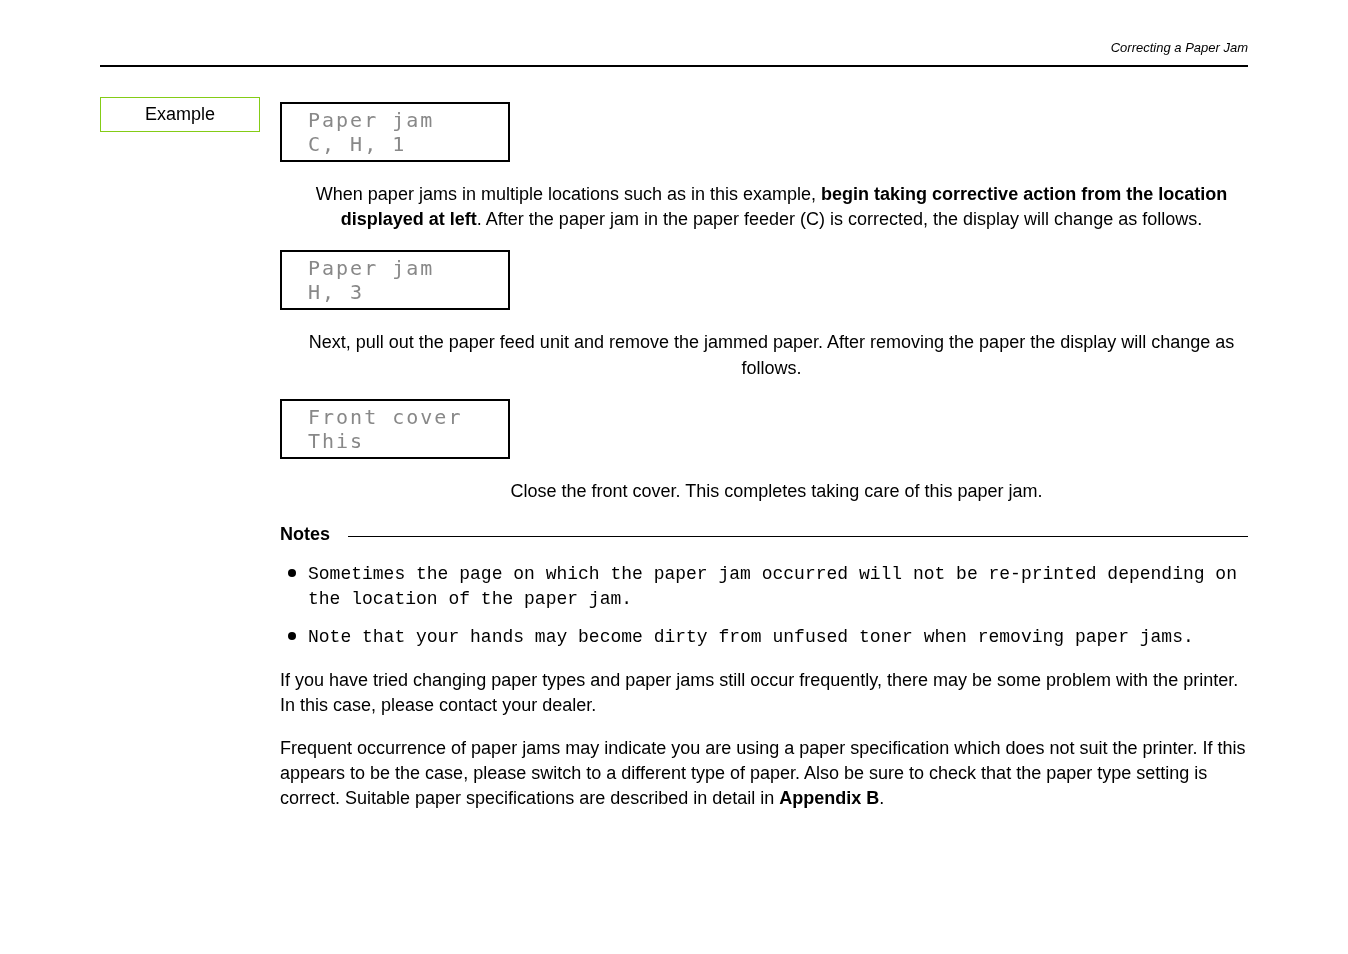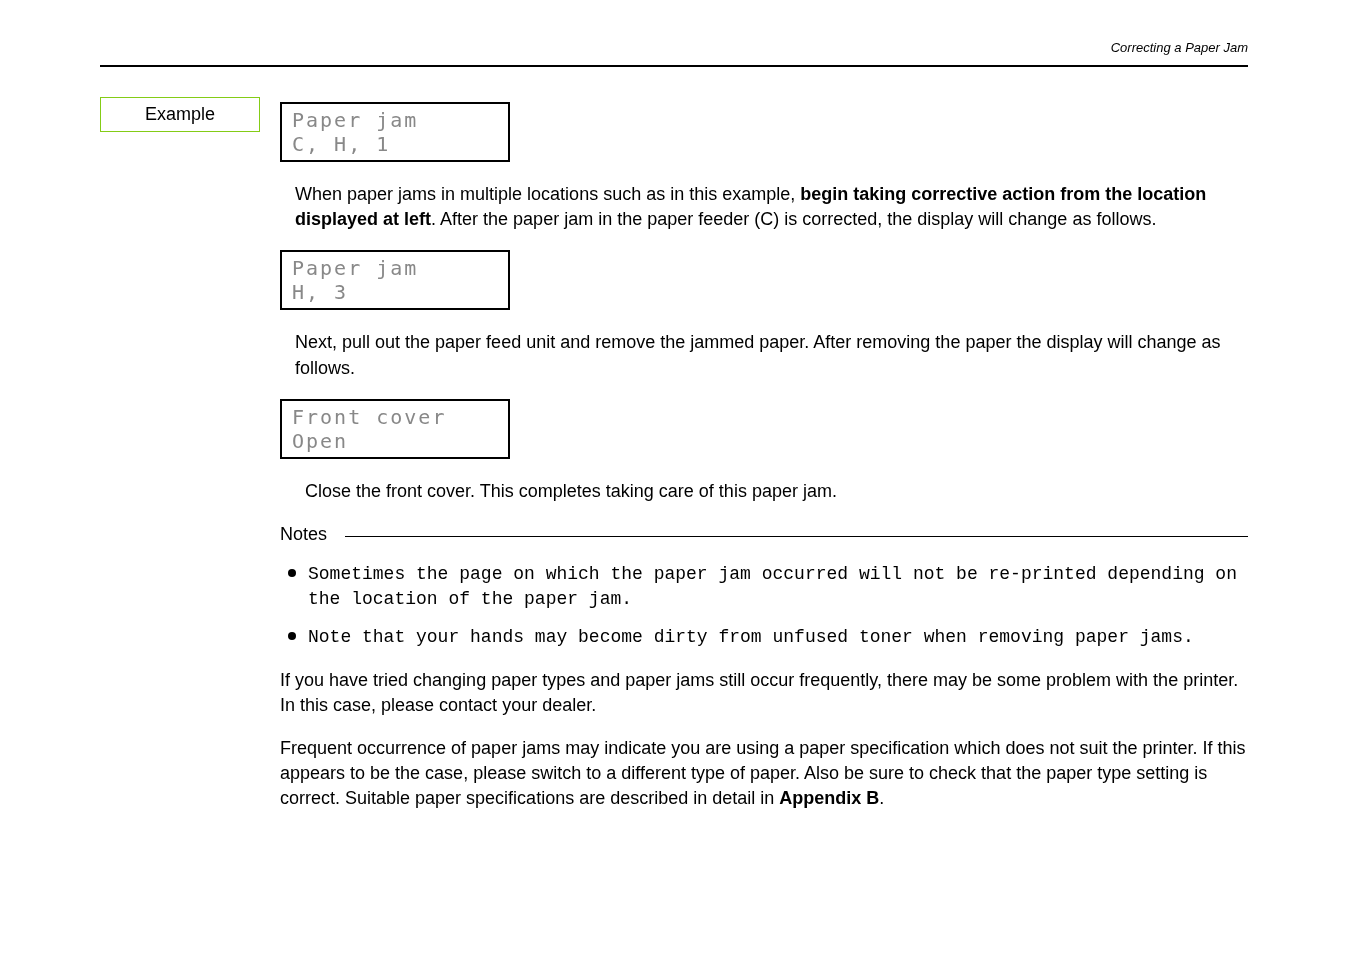--- a/index.html
+++ b/index.html
@@ -42,44 +42,45 @@
     .main-content {
       flex: 1;
       font-size: 18px;
       line-height: 1.4;
     }
     .para {
       margin-bottom: 18px;
     }
     .lcd-display {
       border: 2px solid #000;
-      padding: 4px 10px;
+      padding: 4px 26px;
       width: 230px;
       margin-bottom: 20px;
       margin-top: 5px;
       font-family: monospace;
       letter-spacing: 2px;
       color: #888;
       font-size: 20px;
       line-height: 1.2;
     }
     .lcd-line {
       white-space: pre;
     }
     .indent-para {
       margin-left: 15px;
       margin-bottom: 18px;
+      text-align: center;
     }
     .notes-row {
       display: flex;
       align-items: baseline;
       margin-bottom: 15px;
     }
     .notes-label {
-      font-weight: normal;
+      font-weight: bold;
       margin-right: 18px;
     }
     .notes-line {
       flex: 1;
       border-bottom: 1.5px solid #000;
       height: 1px;
       position: relative;
       top: -3px;
     }
     ul {
@@ -124,21 +125,21 @@
 
     <div class="lcd-display">
       <div class="lcd-line">Paper jam</div>
       <div class="lcd-line">H, 3</div>
     </div>
 
     <div class="indent-para">Next, pull out the paper feed unit and remove the jammed paper.  After removing the paper the display will change as follows.</div>
 
     <div class="lcd-display">
       <div class="lcd-line">Front cover</div>
-      <div class="lcd-line">Open</div>
+      <div class="lcd-line">This</div>
     </div>
 
     <div class="indent-para" style="margin-left:25px;">Close the front cover.  This completes taking care of this paper jam.</div>
 
     <div class="notes-row">
       <span class="notes-label">Notes</span>
       <span class="notes-line"></span>
     </div>
 
     <ul>

